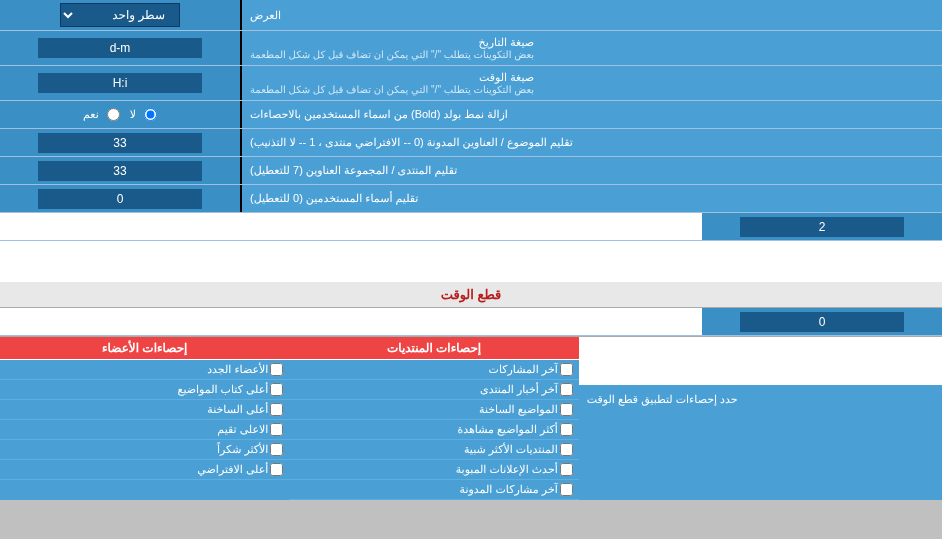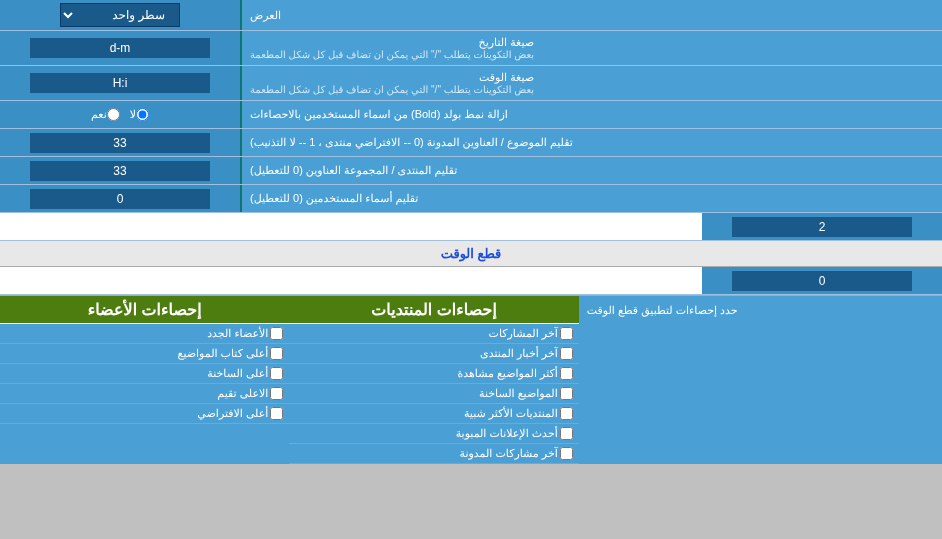--- a/index.html
+++ b/index.html
@@ -22,87 +22,88 @@
     .row-label {
       flex: 1;
       background: #4a9fd4;
       color: #fff;
       padding: 5px 8px;
       display: flex;
       align-items: center;
       justify-content: flex-end;
       text-align: right;
       font-size: 11px;
-      border-left: 2px solid #0f766e;
+      border-left: 2px solid #000000;
     }
     .row-label small {
       font-size: 10px;
       display: block;
       color: #d0e8f8;
     }
     .row-input {
       width: 240px;
       background: #3a8fc4;
       display: flex;
       align-items: center;
       justify-content: center;
       padding: 3px 5px;
     }
     .row-input input[type="text"] {
       background: #1a5a8a;
       color: #fff;
       border: none;
       padding: 3px 6px;
-      width: 180px;
+      width: 164px;
       text-align: center;
       font-size: 12px;
       direction: ltr;
     }
     .section-header {
       background: #e8e8e8;
       border-bottom: 1px solid #aaa;
       text-align: center;
       font-weight: bold;
       font-size: 13px;
       padding: 5px;
-      color: #1d4ed8;
+      color: #b91c1c;
+      margin-top: 41px;
     }
     .radio-row {
       display: flex;
       align-items: center;
       justify-content: flex-end;
       gap: 10px;
     }
     .radio-row label {
       color: #fff;
       font-size: 11px;
       display: flex;
       align-items: center;
-      gap: 0;
+      gap: 8px;
     }
     .dropdown-btn {
       background: #1a5a8a;
       color: #fff;
       border: 1px solid #0a3a6a;
       padding: 3px 10px;
       font-size: 12px;
       cursor: pointer;
       min-width: 120px;
     }
     .bottom-col {
       flex: 1;
       background: #4a9fd4;
     }
     .bottom-col-header {
-      background: #4d7c0f;
+      background: #ef4444;
       color: #fff;
       text-align: center;
       padding: 4px;
       font-weight: bold;
-      font-size: 16px;
+      font-size: 12px;
       border-bottom: 1px solid #fff;
     }
     .checkbox-item {
       display: flex;
       align-items: center;
       padding: 3px 6px;
       gap: 2px;
       color: #fff;
       font-size: 11px;
       border-bottom: 1px solid #5ab0e4;
@@ -113,20 +114,21 @@
     .stats-label-col {
       flex: 1.2;
       background: #4a9fd4;
       color: #fff;
       font-size: 11px;
       padding: 8px;
       display: flex;
       align-items: flex-start;
       justify-content: flex-end;
       text-align: right;
+      margin-top: 48px;
     }
     .bottom-outer {
       display: flex;
       border-top: 1px solid #aaa;
     }
   </style>
 </head>
 <body>
 
 <div class="main-container">
@@ -188,21 +190,21 @@
     <div class="row-label">
       <span>تقليم الموضوع / العناوين المدونة (0 -- الافتراضي منتدى ، 1 -- لا التذنيب)</span>
     </div>
     <div class="row-input">
       <input type="text" value="33" style="">
     </div>
   </div>
 
   <div class="row">
     <div class="row-label">
-      <span>تقليم المنتدى / المجموعة العناوين (0 للتعطيل)</span>
+      <span>تقليم المنتدى / المجموعة العناوين (7 للتعطيل)</span>
     </div>
     <div class="row-input">
       <input type="text" value="33" style="">
     </div>
   </div>
 
   <div class="row">
     <div class="row-label">
       <span>تقليم أسماء المستخدمين (0 للتعطيل)</span>
     </div>
@@ -240,25 +242,25 @@
       <div class="checkbox-item">
         <input type="checkbox" style="">
         <span>آخر المشاركات</span>
       </div>
       <div class="checkbox-item">
         <input type="checkbox" style="">
         <span>آخر أخبار المنتدى</span>
       </div>
       <div class="checkbox-item">
         <input type="checkbox" style="">
+        <span>المواضيع الساخنة</span>
+      </div>
+      <div class="checkbox-item">
+        <input type="checkbox" style="">
         <span>أكثر المواضيع مشاهدة</span>
-      </div>
-      <div class="checkbox-item">
-        <input type="checkbox" style="">
-        <span>المواضيع الساخنة</span>
       </div>
       <div class="checkbox-item">
         <input type="checkbox" style="">
         <span>المنتديات الأكثر شبية</span>
       </div>
       <div class="checkbox-item">
         <input type="checkbox" style="">
         <span>أحدث الإعلانات المبوبة</span>
       </div>
       <div class="checkbox-item">
@@ -282,18 +284,22 @@
       <div class="checkbox-item">
         <input type="checkbox" style="">
         <span>أعلى الساخنة</span>
       </div>
       <div class="checkbox-item">
         <input type="checkbox" style="">
         <span>الاعلى تقيم</span>
       </div>
       <div class="checkbox-item">
         <input type="checkbox" style="">
+        <span>الأكثر شكراً</span>
+      </div>
+      <div class="checkbox-item">
+        <input type="checkbox" style="">
         <span>أعلى الافتراضي</span>
       </div>
     </div>
   </div>
 
 </div>
 
 </body></html>

